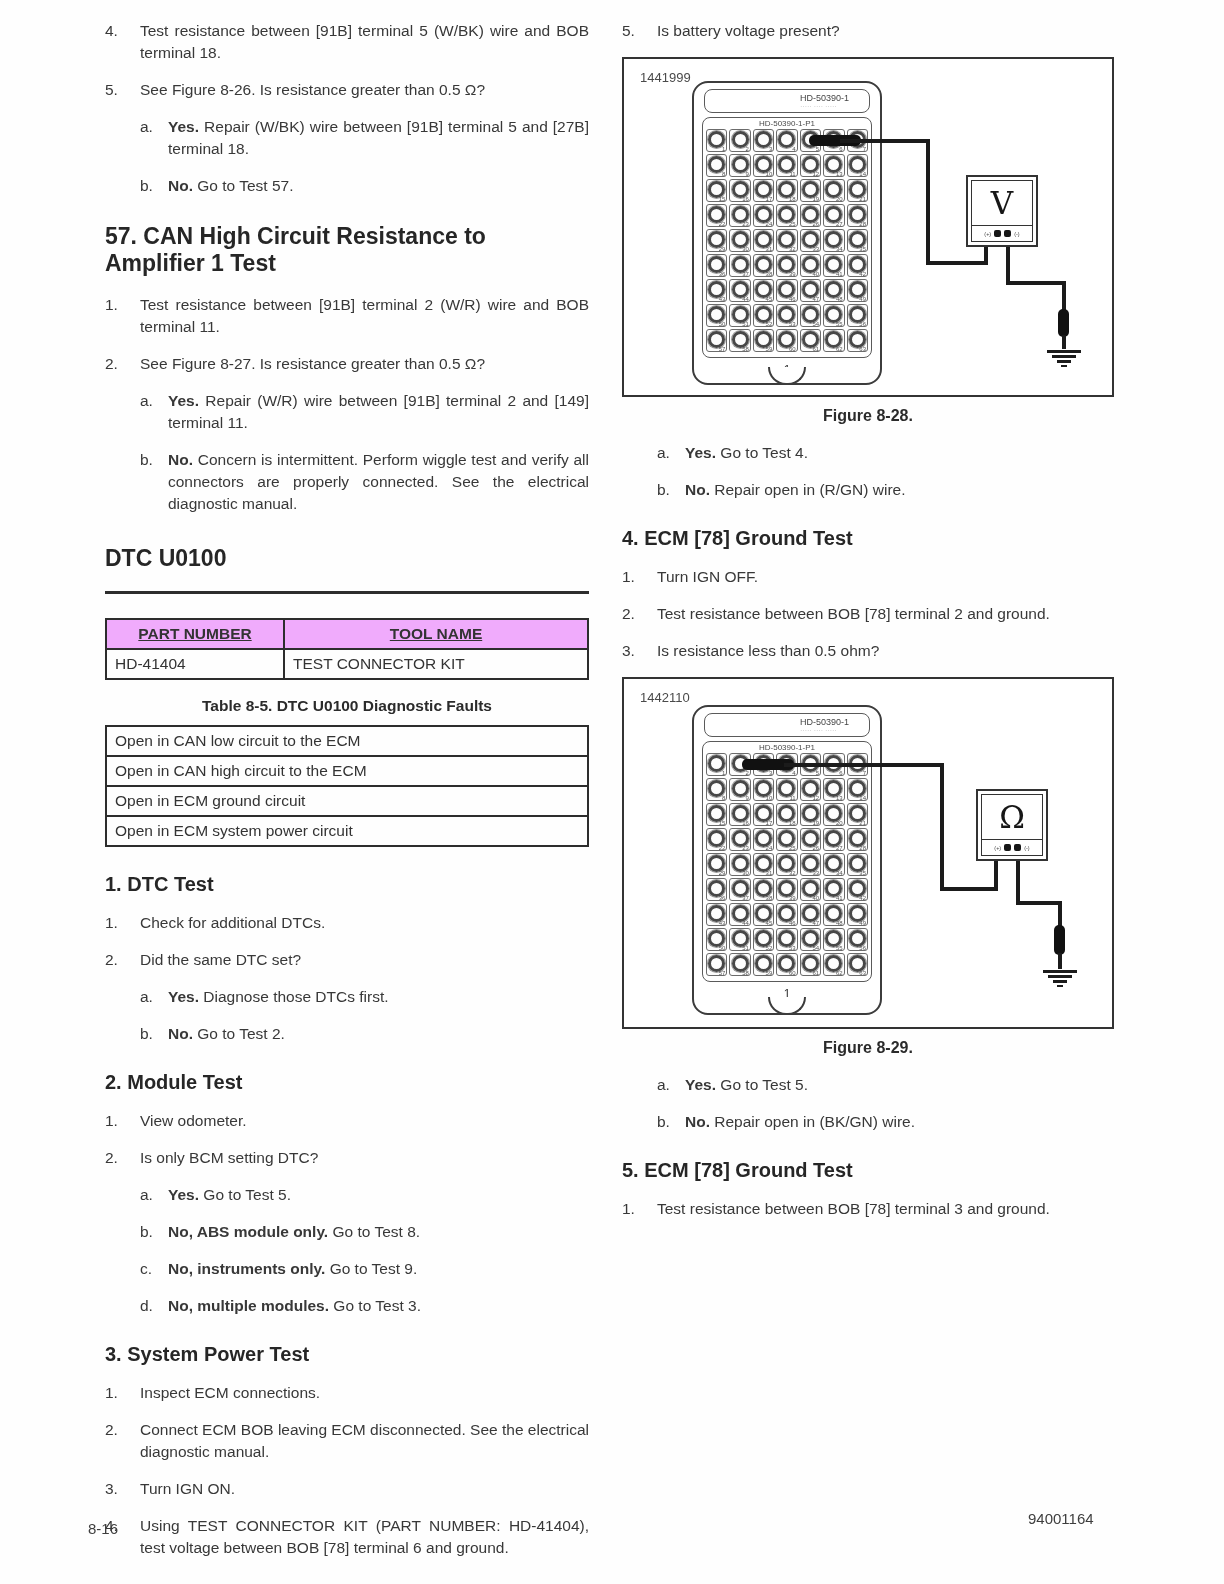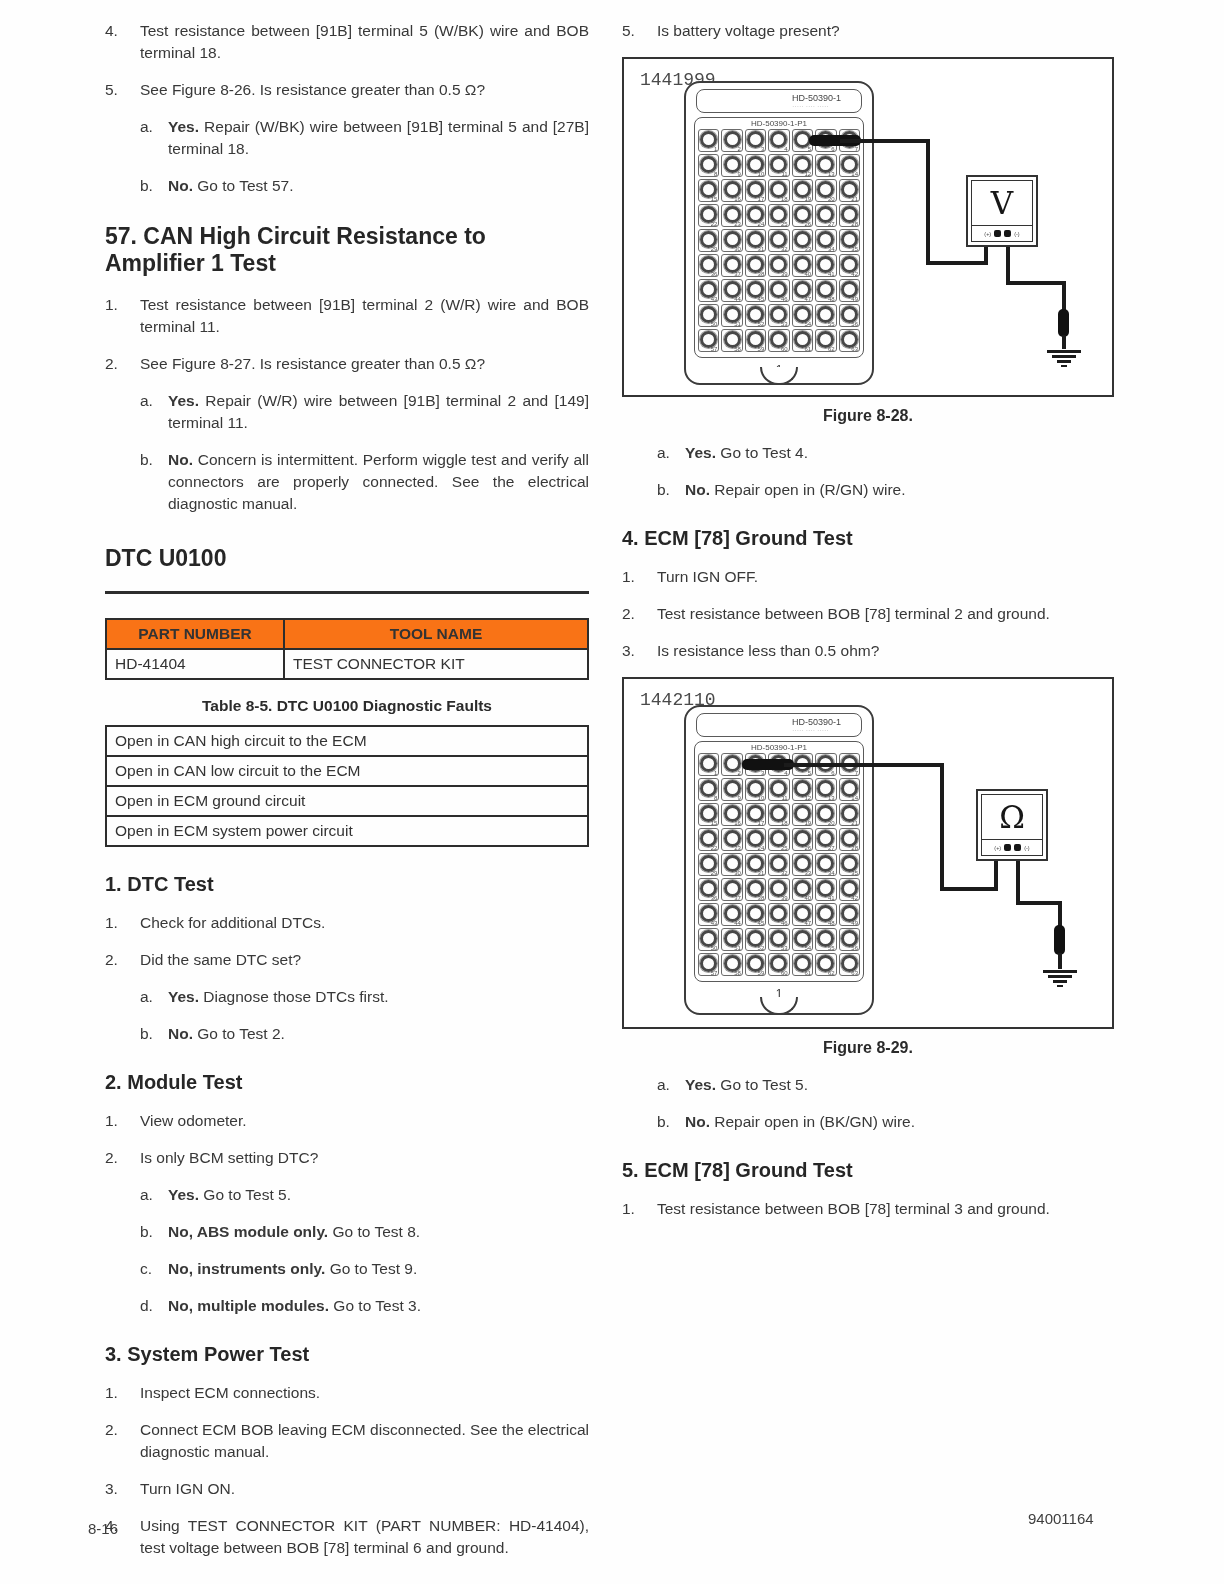--- a/index.html
+++ b/index.html
@@ -19,33 +19,33 @@
 
   
   .h-major{font-size:23px;font-weight:bold;color:#262626;line-height:1.18;margin:26px 0 17px;}
   .h-dtc{font-size:23px;font-weight:bold;color:#262626;margin:30px 0 24px;
          padding-bottom:19px;border-bottom:3px solid #2d2d2d;}
   .h-test{font-size:20px;font-weight:bold;color:#262626;margin:26px 0 16px;}
 
   
   table{width:100%;border-collapse:collapse;font-size:15.5px;color:#333;}
   th,td{border:2px solid #2d2d2d;padding:2px 8px;height:24px;}
-  th{background:#f97316;font-weight:bold;}
+  th{background:#f0abfc;font-weight:bold;text-decoration:underline;}
   .tool-col1{width:160px;}
   .tbl-caption{text-align:center;font-weight:bold;font-size:15.5px;color:#2b2b2b;margin:17px 0 10px;}
   .causes td{text-align:left;}
 
   
   .figframe{position:relative;border:2px solid #333;background:#fff;margin-top:13px;}
   .figframe.f28{height:336px;}
   .figframe.f29{height:348px;}
   .figcap{text-align:center;font-weight:bold;font-size:16px;color:#2b2b2b;margin:10px 0 17px;}
-  .fig-id{position:absolute;left:16px;top:11px;font-size:18px;color:#4a4a4a;font-family:Liberation Mono, monospace;}
-
-  .bob{position:absolute;left:60px;border:2px solid #3c3c3c;border-radius:16px;background:#fff;width:186px;}
+  .fig-id{position:absolute;left:16px;top:11px;font-size:13px;color:#4a4a4a;}
+
+  .bob{position:absolute;left:68px;border:2px solid #3c3c3c;border-radius:16px;background:#fff;width:186px;}
   .f28 .bob{top:22px;height:300px;}
   .f29 .bob{top:26px;height:306px;}
   .bob-head{margin:6px 10px 4px;border:1.5px solid #5a5a5a;border-radius:8px;padding:3px 8px 3px;}
   .bob-head-title{font-size:9px;color:#444;text-align:right;padding-right:12px;}
   .bob-head-sub{font-size:5.5px;color:#777;text-align:right;padding-right:24px;letter-spacing:.5px;}
   .bob-conn{margin:0 8px;border:1.5px solid #5a5a5a;border-radius:8px;padding:1px 3px 5px;}
   .bob-conn-label{text-align:center;font-size:8px;color:#4a4a4a;margin-bottom:1px;}
   .grid{display:grid;grid-template-columns:repeat(7,1fr);gap:2px;}
   .term{position:relative;height:21px;border:1px solid #6b6b6b;border-radius:3px;background:#fdfdfd;}
   .ring{width:11px;height:11px;border:3.5px solid #474747;border-radius:50%;
@@ -128,24 +128,24 @@
         <td>TEST CONNECTOR KIT</td>
       </tr>
     </tbody>
       </table>
 
     <div class="tbl-caption">Table 8-5. DTC U0100 Diagnostic Faults</div>
 
     <table class="causes">
       <tbody>
       <tr>
-            <td>Open in CAN high circuit to the ECM</td>
+            <td>Open in CAN low circuit to the ECM</td>
           </tr>
       <tr>
-            <td>Open in CAN low circuit to the ECM</td>
+            <td>Open in CAN high circuit to the ECM</td>
           </tr>
       <tr>
             <td>Open in ECM ground circuit</td>
           </tr>
       <tr>
             <td>Open in ECM system power circuit</td>
           </tr>
     </tbody>
       </table>
 

